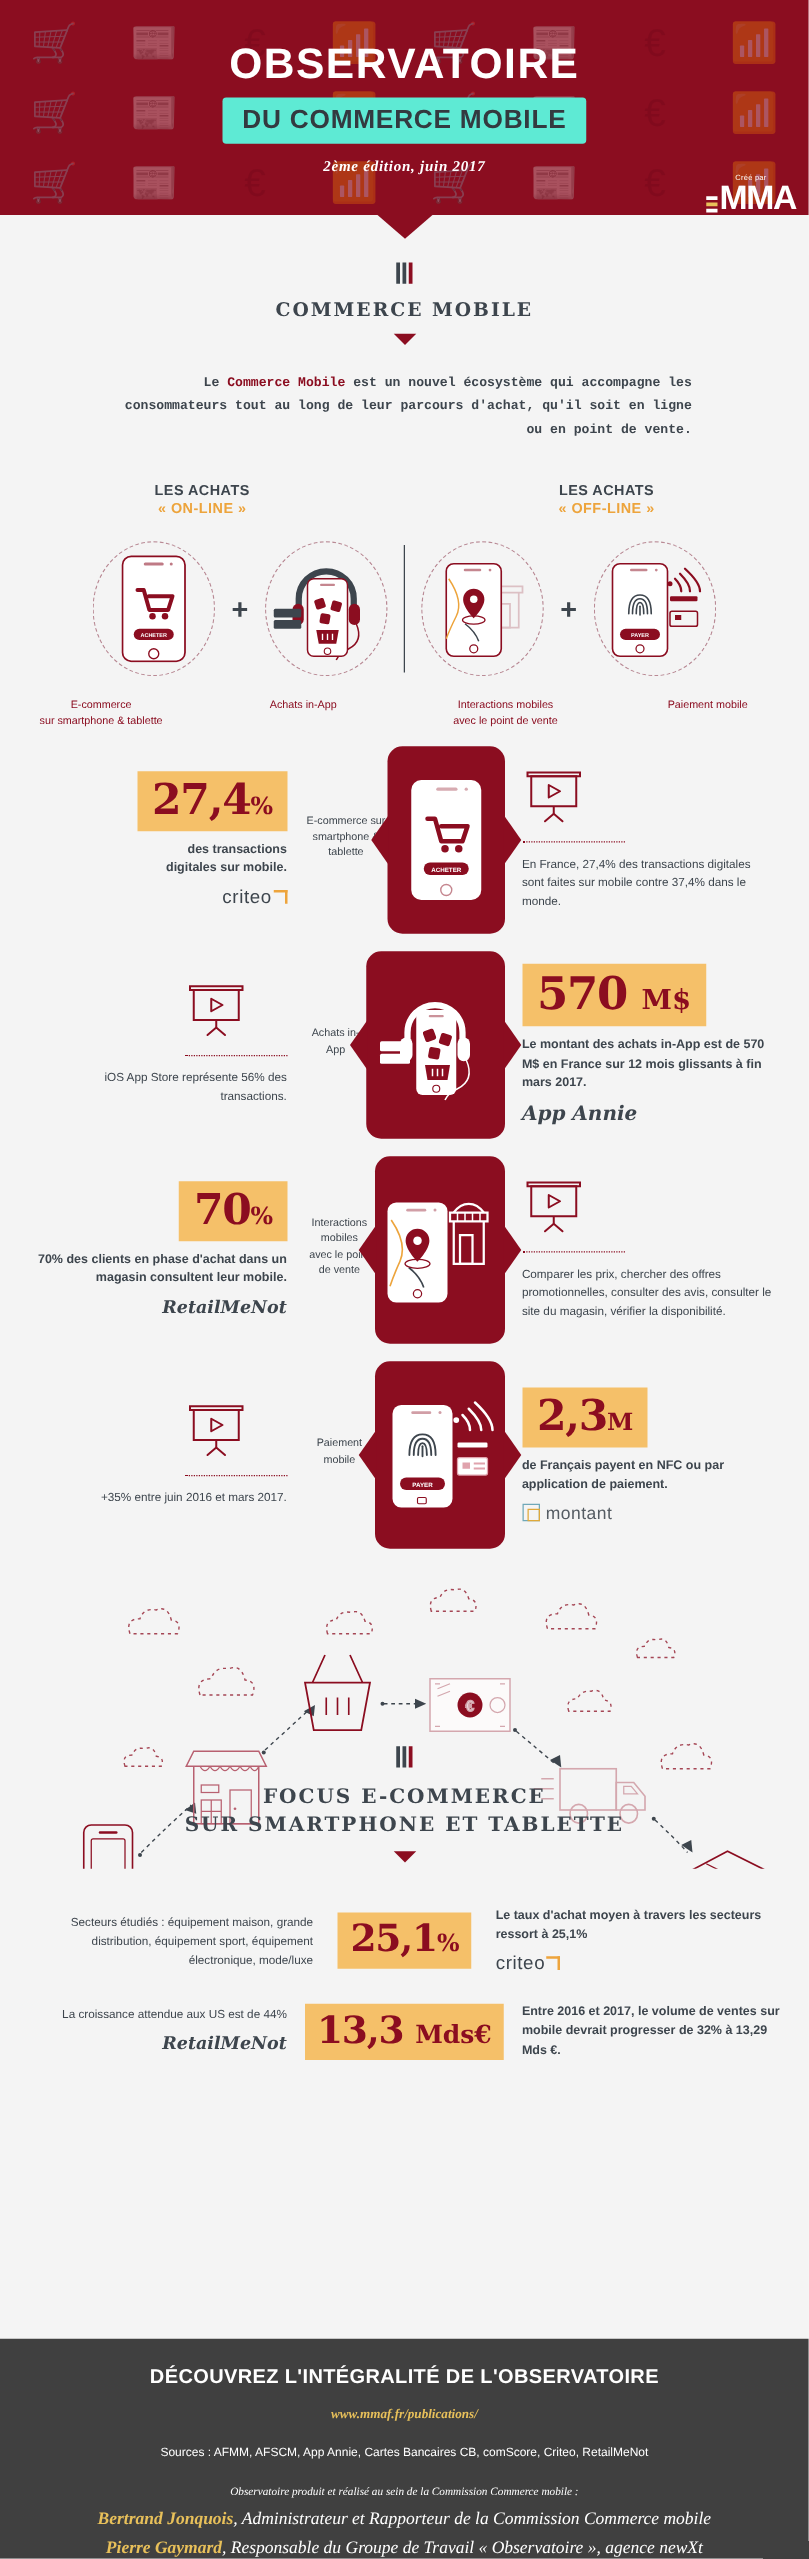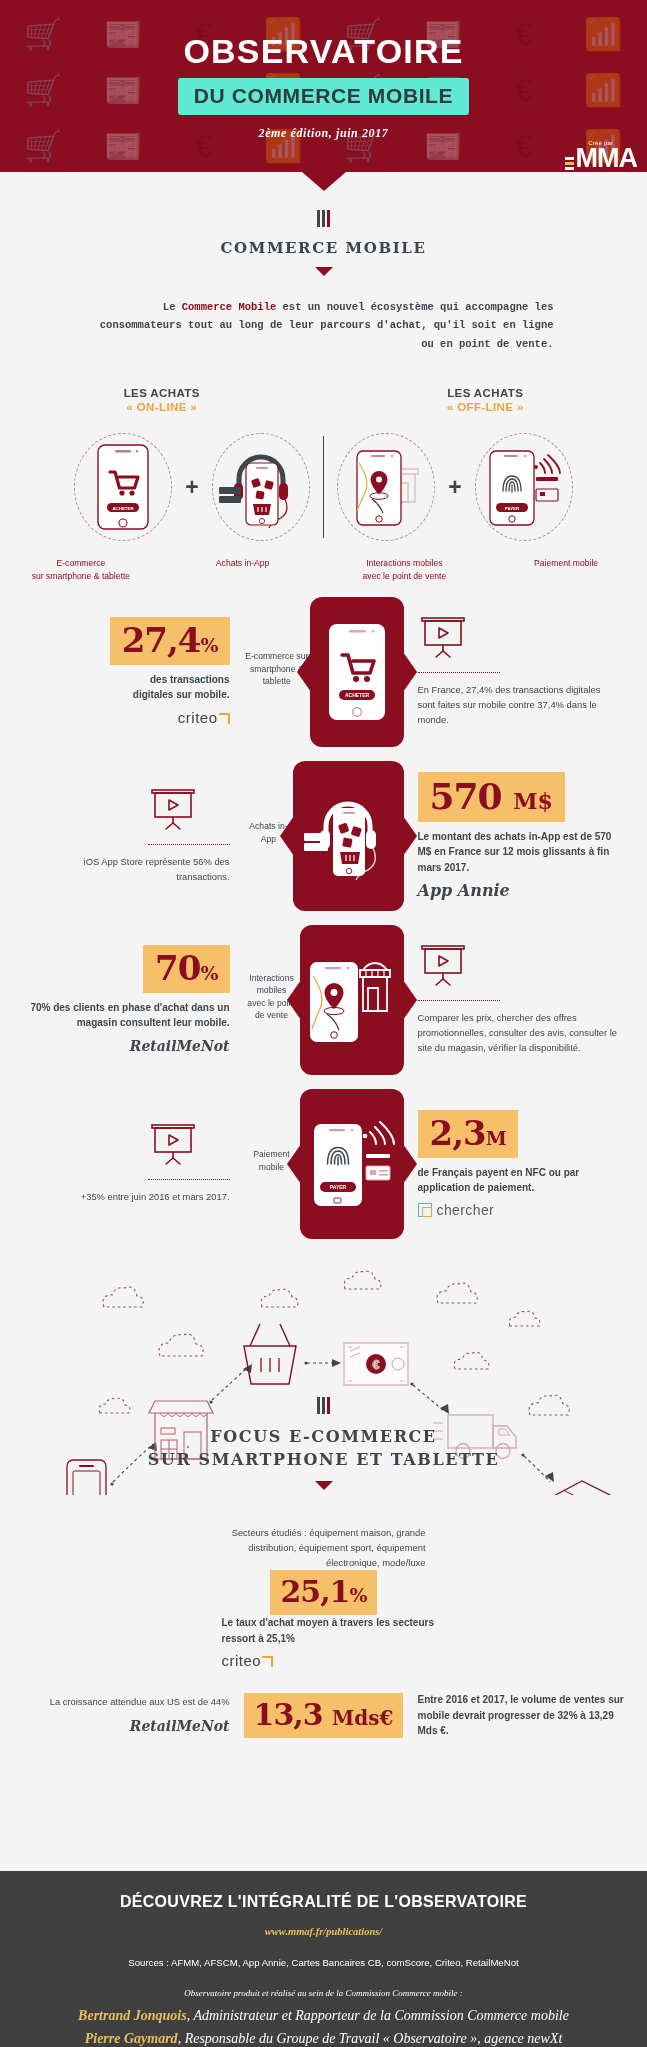--- a/index.html
+++ b/index.html
@@ -557,21 +557,21 @@
         </svg>
       </div>
     </div>
 
     <div class="stat-side right">
       <div class="bignum v1"><span>2,3</span><span class="unit">M</span></div>
       <div class="stat-text">de Français payent en NFC ou par application de paiement.</div>
       <div class="brand">
         <span class="brand-comscore">
             <span class="cs-mark"></span>
-            <span>chercher</span>
+            <span>montant</span>
           </span>
       </div>
     </div>
   </div>
 
   <div class="focus-wrap">
     <svg class="focus-svg" width="647" height="232" viewBox="0 0 647 232">
       <g stroke="#8b0d20" stroke-width="1.1" fill="none" stroke-dasharray="2.5 3" opacity=".75">
         <path d="M100 150 q-3 -9 6 -9 q2 -7 10 -5 q7 -3 9 6 q7 1 4 8 z"></path>
         <path d="M104 44 q-4 -12 8 -12 q3 -9 13 -7 q9 -4 12 8 q9 1 5 11 z"></path>
@@ -668,21 +668,21 @@
           <i></i>
           <i></i>
           <i></i>
         </div>
       <div class="sec-title two">FOCUS E-COMMERCE</div>
       <div class="sec-title two">SUR SMARTPHONE ET TABLETTE</div>
       <div class="caret-down"></div>
     </div>
   </div>
 
-  <div class="bstat" style="margin-top:30px;flex-direction:column;">
+  <div class="bstat" style="margin-top:30px;">
     <div class="l">Secteurs étudiés : équipement maison, grande distribution, équipement sport, équipement électronique, mode/luxe</div>
     <div class="m">
       <span class="bignum b1"><span>25,1</span><span class="unit">%</span></span>
     </div>
     <div class="r">
       <div class="t">Le taux d'achat moyen à travers les secteurs ressort à 25,1%</div>
       <div class="brand">
         <span class="brand-criteo"><span>criteo</span><span class="hook"></span></span>
       </div>
     </div>

